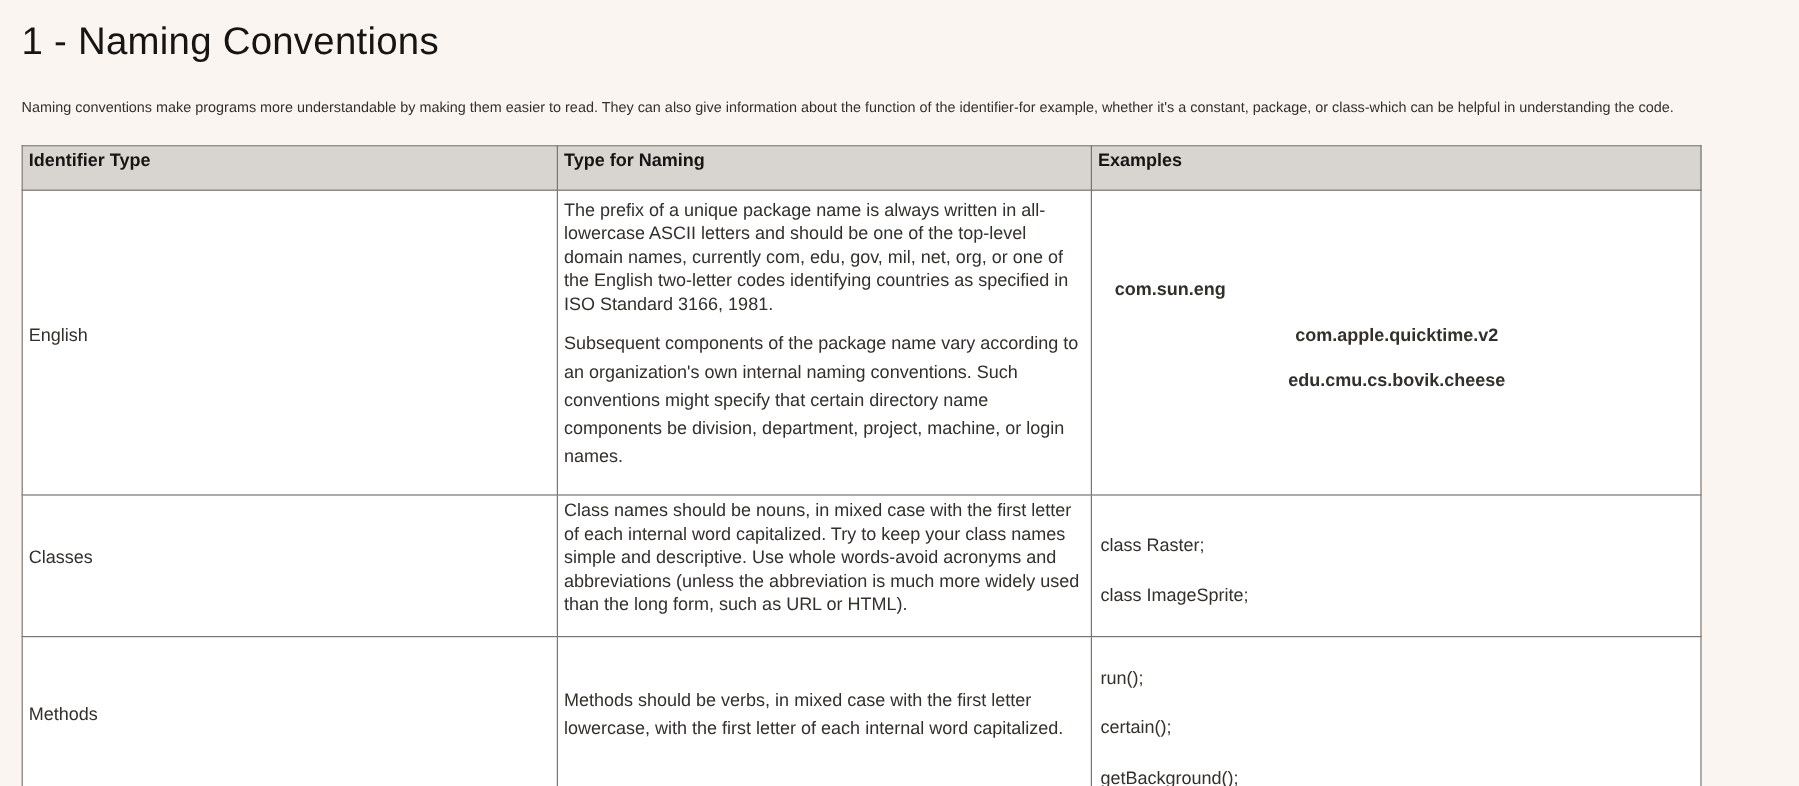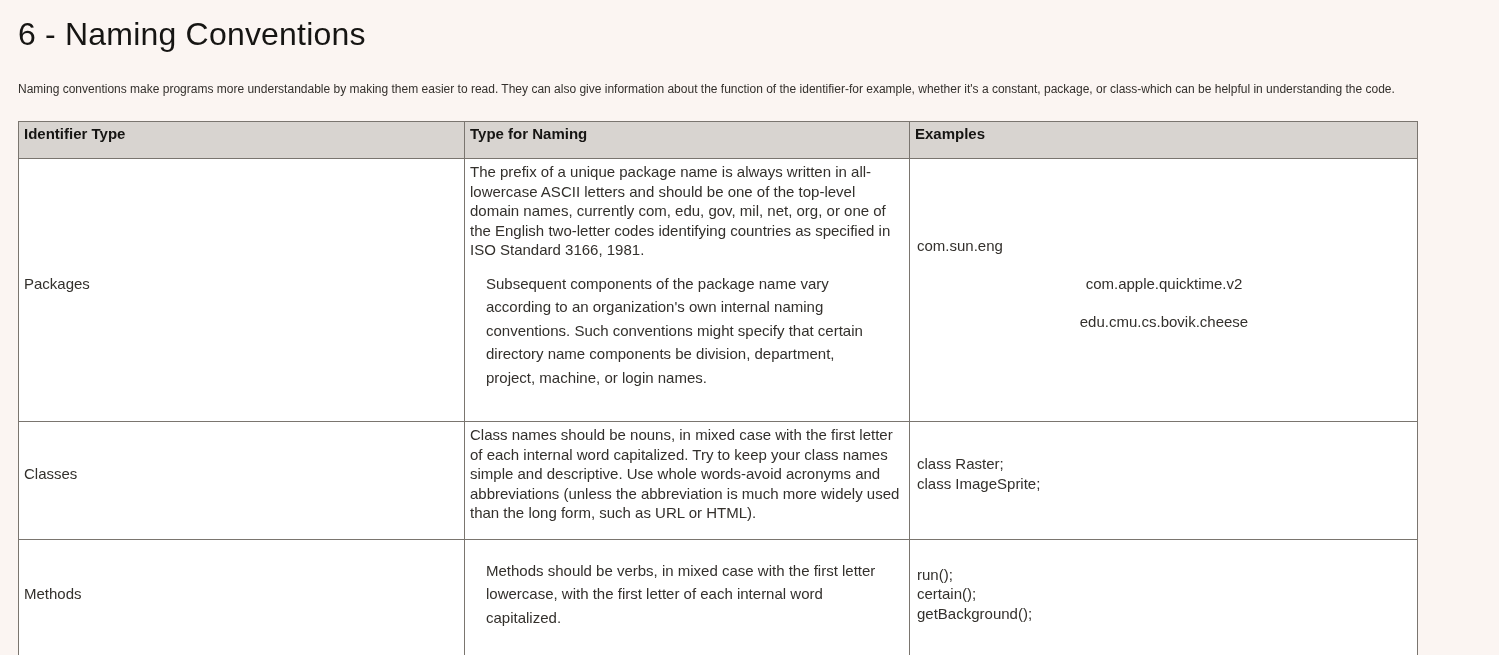--- a/index.html
+++ b/index.html
@@ -51,50 +51,50 @@
     background:var(--table-header-bg);
     font-weight:700;font-size:15px;
     color:var(--title-text);
     padding-left:5px;
   }
   tr.row-packages{height:254px;}
   tr.row-classes{height:111px;}
   tr.row-interfaces{height:48px;}
   tr.row-methods{height:88px;}
   td .rules-tight{margin:0;line-height:19.5px;}
-  td .rules-loose{margin:16px;line-height:23.5px;}
+  td .rules-loose{margin:0;line-height:23.5px;}
   td .rules-loose + .rules-loose, td .rules-tight + .rules-loose{margin-top:12px;}
-  td .ex-line{line-height:19.5px;}
-  td .ex-spaced{margin:0;line-height:19px;}
+  td .ex-line{line-height:19.5px;margin-top:22px;}
+  td .ex-spaced{margin:12px;line-height:19px;font-weight:bold;}
   td .ex-spaced + .ex-spaced{margin-top:19px;text-align:center;}
   td.col-examples{padding-left:7px;}
 </style>
 </head>
 <body>
 
 <div class="content">
-  <h1 class="page-title">6 - Naming Conventions</h1>
+  <h1 class="page-title">1 - Naming Conventions</h1>
   <p class="intro">Naming conventions make programs more understandable by making them easier to read. They can also give information about the function of the identifier-for example, whether it's a constant, package, or class-which can be helpful in understanding the code.</p>
 
   <table class="conventions">
     <colgroup>
       <col class="c-type">
         <col class="c-rules">
         <col class="c-examples">
     </colgroup>
     <thead>
       <tr>
         <th>Identifier Type</th>
         <th>Type for Naming</th>
         <th>Examples</th>
       </tr>
     </thead>
     <tbody>
       <tr class="row-packages">
-        <td class="col-type">Packages</td>
+        <td class="col-type">English</td>
         <td class="col-rules">
           <p class="rules-tight">The prefix of a unique package name is always written in all-lowercase ASCII letters and should be one of the top-level domain names, currently com, edu, gov, mil, net, org, or one of the English two-letter codes identifying countries as specified in ISO Standard 3166, 1981.</p>
           <p class="rules-loose">Subsequent components of the package name vary according to an organization's own internal naming conventions. Such conventions might specify that certain directory name components be division, department, project, machine, or login names.</p>
         </td>
         <td class="col-examples">
           <p class="ex-spaced">com.sun.eng</p>
           <p class="ex-spaced">com.apple.quicktime.v2</p>
           <p class="ex-spaced">edu.cmu.cs.bovik.cheese</p>
         </td>
       </tr>

